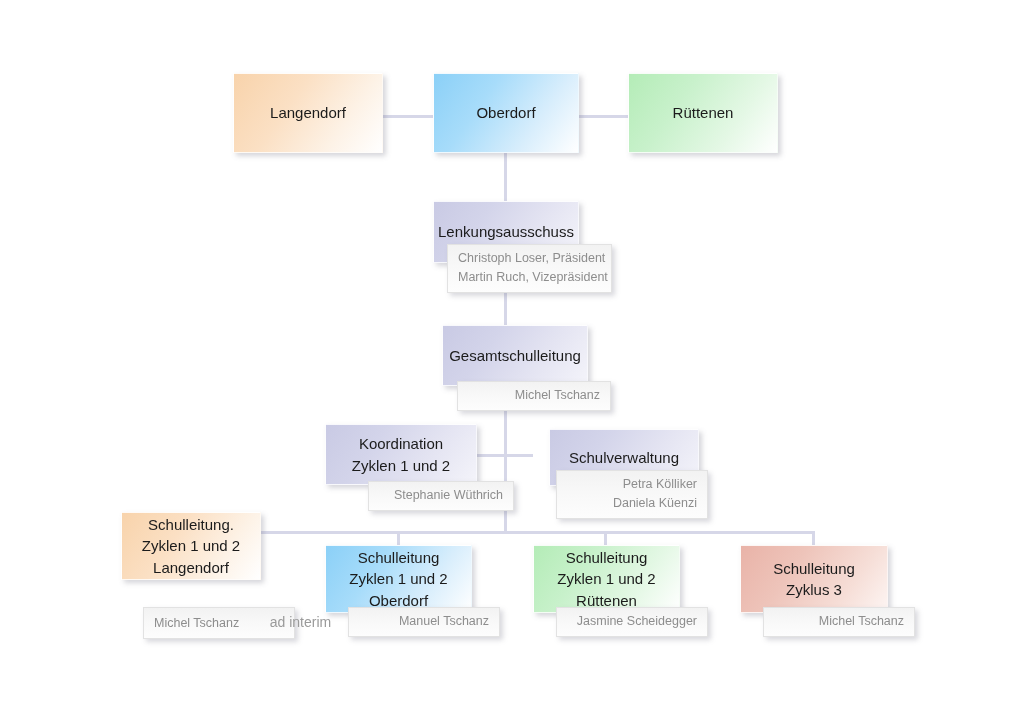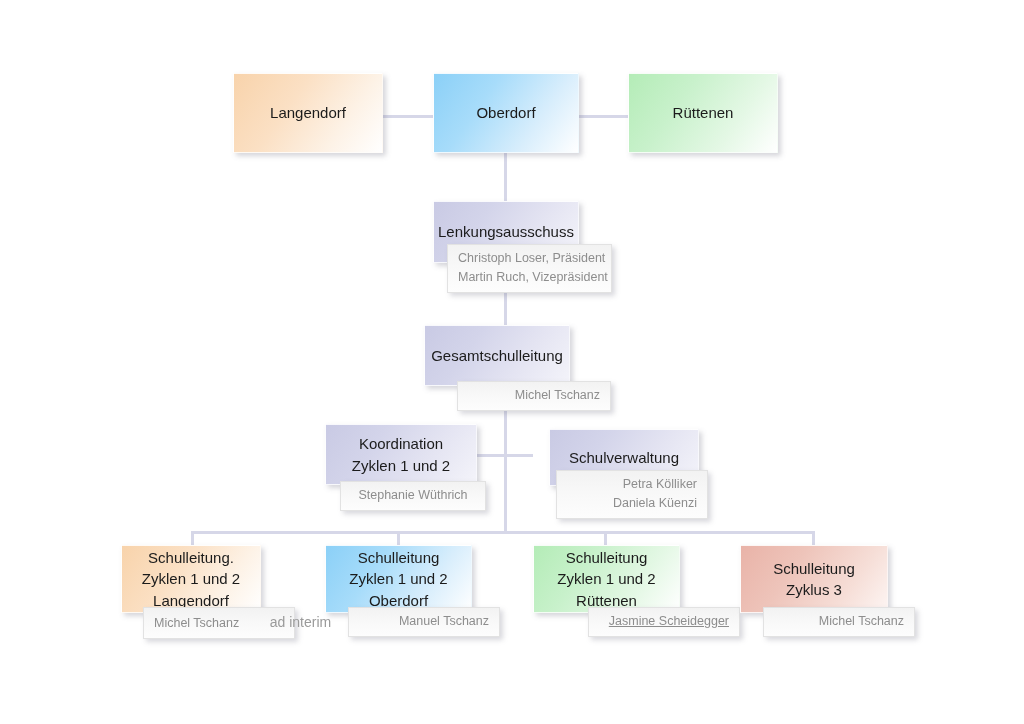--- a/index.html
+++ b/index.html
@@ -118,46 +118,46 @@
   </div>
 
   <div class="node fill-lav" style="left:433px; top:201px; width:146px; height:62px;">
     <span class="node-label">Lenkungsausschuss</span>
   </div>
   <div class="namecard" style="left:447px; top:244px; width:165px;">
     <span class="nm">Christoph Loser, Präsident</span>
     <span class="nm">Martin Ruch, Vizepräsident</span>
   </div>
 
-  <div class="node fill-lav" style="left:424px; top:325px; width:146px; height:61px;">
+  <div class="node fill-lav" style="left:442px; top:325px; width:146px; height:61px;">
     <span class="node-label">Gesamtschulleitung</span>
   </div>
   <div class="namecard" style="left:457px; top:381px; width:154px;">
     <span class="nm">Michel Tschanz</span>
   </div>
 
   <div class="node fill-lav" style="left:325px; top:424px; width:152px; height:61px;">
     <span class="node-label">
       <span>Koordination</span><br>
       <span>Zyklen 1 und 2</span>
     </span>
   </div>
-  <div class="namecard" style="left:340px; top:481px; width:146px;text-align:center;">
+  <div class="namecard" style="left:368px; top:481px; width:146px;">
     <span class="nm">Stephanie Wüthrich</span>
   </div>
 
   <div class="node fill-lav" style="left:549px; top:429px; width:150px; height:57px;">
     <span class="node-label">Schulverwaltung</span>
   </div>
   <div class="namecard" style="left:556px; top:470px; width:152px;">
     <span class="nm">Petra Kölliker</span>
     <span class="nm">Daniela Küenzi</span>
   </div>
 
-  <div class="node fill-orange" style="left:121px; top:545px; width:140px; height:68px;">
+  <div class="node fill-orange" style="left:121px; top:512px; width:140px; height:68px;">
     <span class="node-label">
       <span>Schulleitung.</span><br>
       <span>Zyklen 1 und 2</span><br>
       <span>Langendorf</span>
     </span>
   </div>
   <div class="namecard" style="left:143px; top:607px; width:152px;">
     <span class="nm"><span>Michel Tschanz</span> <span class="sub">ad interim</span></span>
   </div>
 
@@ -172,21 +172,21 @@
     <span class="nm">Manuel Tschanz</span>
   </div>
 
   <div class="node fill-green" style="left:533px; top:545px; width:147px; height:68px;">
     <span class="node-label">
       <span>Schulleitung</span><br>
       <span>Zyklen 1 und 2</span><br>
       <span>Rüttenen</span>
     </span>
   </div>
-  <div class="namecard" style="left:588px; top:607px; width:152px;text-decoration:underline;">
+  <div class="namecard" style="left:556px; top:607px; width:152px;">
     <span class="nm">Jasmine Scheidegger</span>
   </div>
 
   <div class="node fill-rose" style="left:740px; top:545px; width:148px; height:68px;">
     <span class="node-label">
       <span>Schulleitung</span><br>
       <span>Zyklus 3</span>
     </span>
   </div>
   <div class="namecard" style="left:763px; top:607px; width:152px;">

